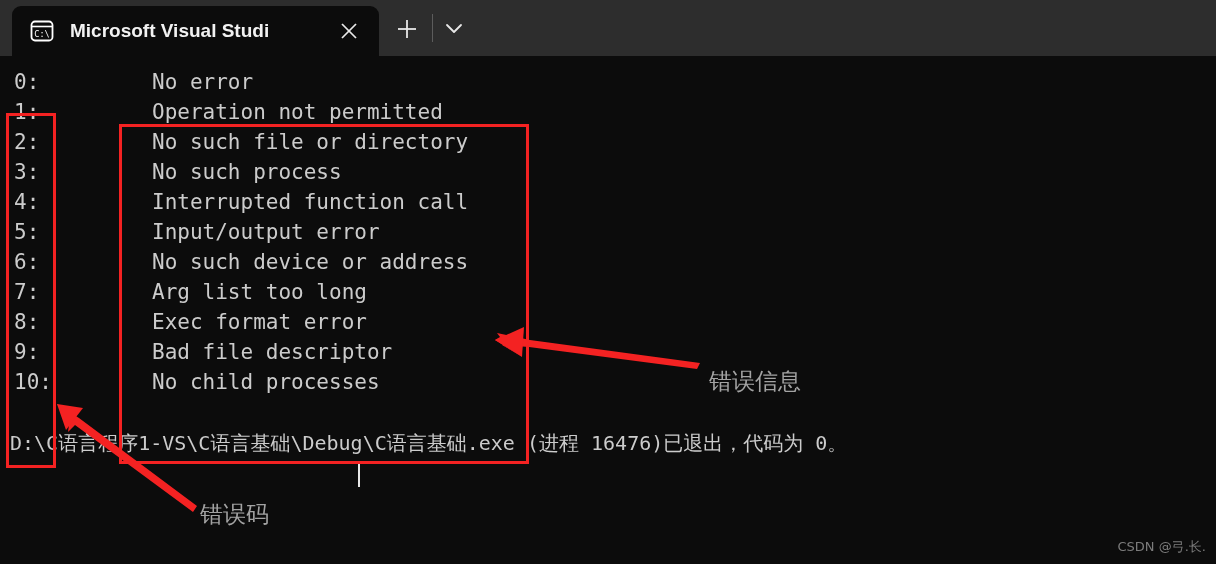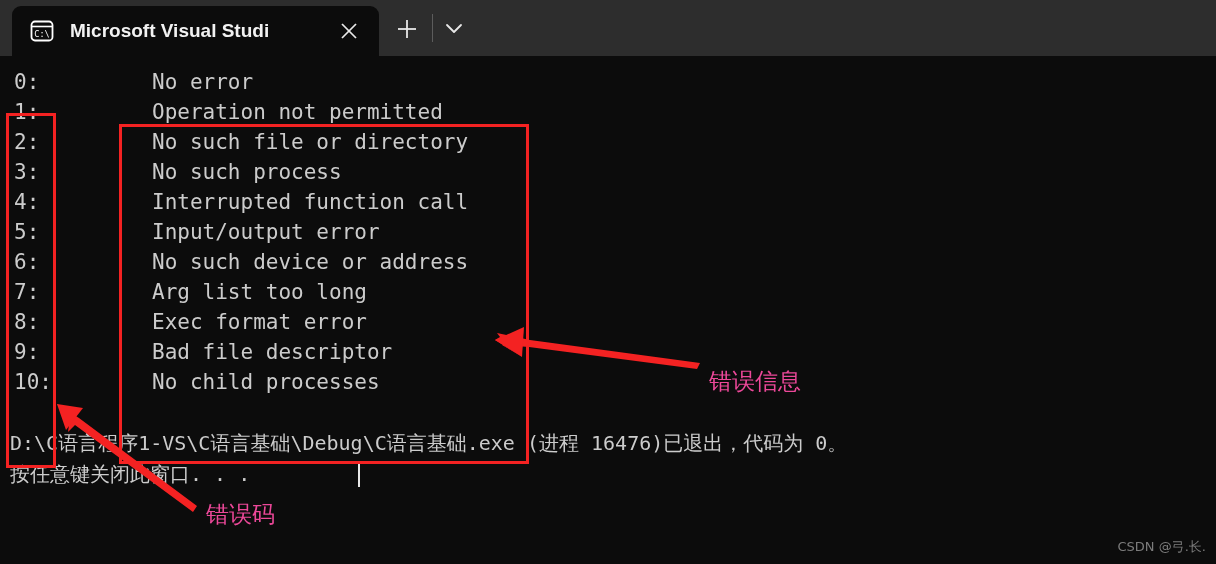--- a/index.html
+++ b/index.html
@@ -164,28 +164,28 @@
   #annotations {
     position: absolute;
     left: 0; top: 0;
     width: 1216px;
     height: 564px;
     pointer-events: none;
   }
 
   .anno-label {
     position: absolute;
-    color: #ec4899;
+    color: #a3a3a3;
     font-family: Liberation Serif, serif;
     font-size: 23px;
     white-space: nowrap;
   }
 
   #label-error-message { left: 709px; top: 366px; }
-  #label-error-code    { left: 206px; top: 499px; }
+  #label-error-code    { left: 200px; top: 499px; }
 
   
   #watermark {
     position: absolute;
     right: 10px;
     bottom: 8px;
     color: #7c7c7c;
     font-family: "DejaVu Sans", "Liberation Sans", sans-serif;
     font-size: 13px;
     white-space: nowrap;
@@ -251,21 +251,20 @@
 Interrupted function call
 Input/output error
 No such device or address
 Arg list too long
 Exec format error
 Bad file descriptor
 No child processes</pre>
 
   <div id="exit-block">
     <pre class="console-text">D:\C语言程序1-VS\C语言基础\Debug\C语言基础.exe (进程 16476)已退出，代码为 0。</pre>
-    <pre class="console-text">按任意键关闭此窗口. . .</pre>
   </div>
 
   <div id="cursor"></div>
 
   <div id="code-box" class="red-box"></div>
   <div id="message-box" class="red-box"></div>
 </div>
 
 <svg id="annotations" viewBox="0 0 1216 564">
   <g>

